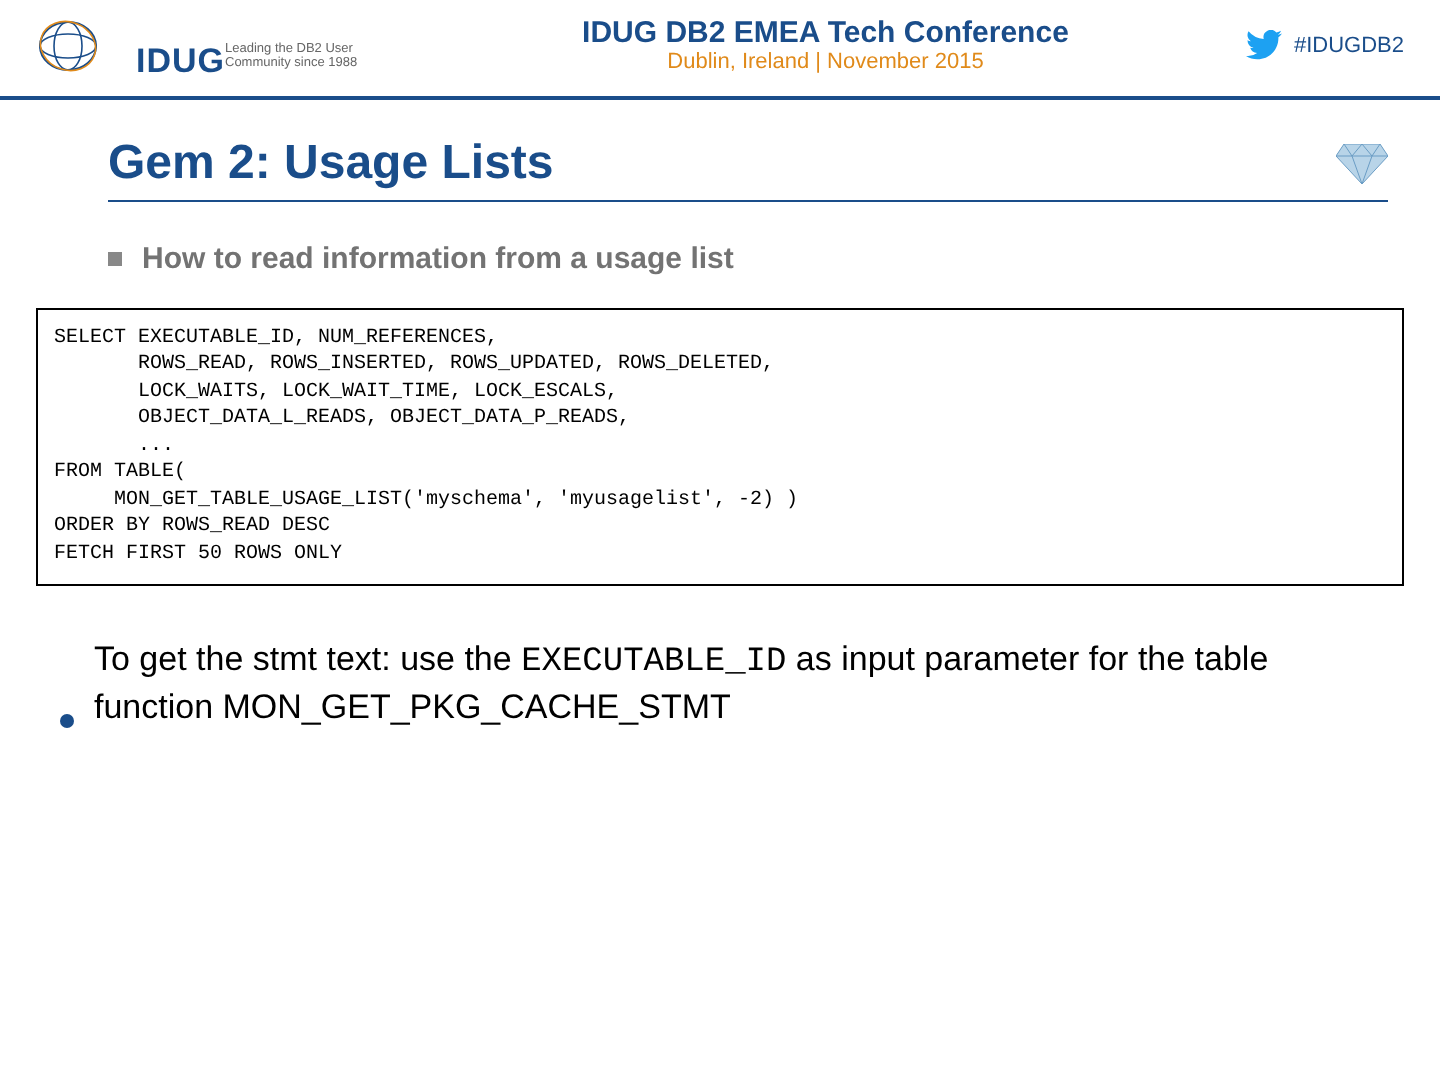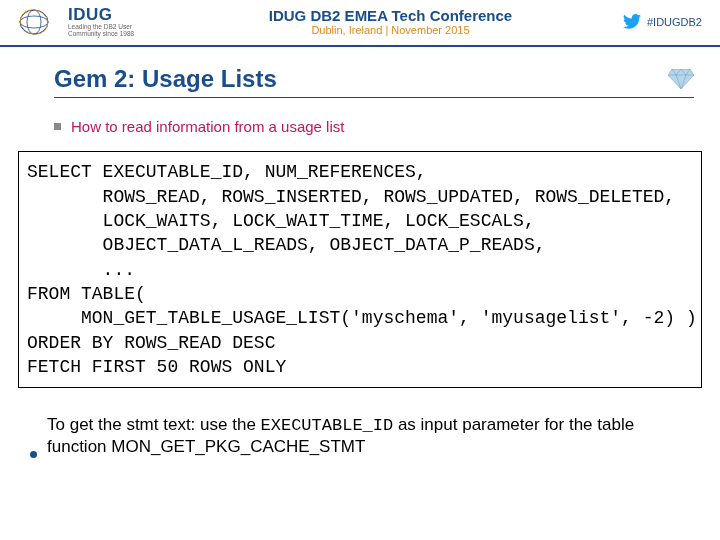--- a/index.html
+++ b/index.html
@@ -23,22 +23,23 @@
     align-items: center;
     gap: 8px;
   }
   .logo-globe {
     width: 42px;
     height: 30px;
     flex-shrink: 0;
   }
   .logo-text-block {
     display: flex;
-    flex-direction: column;
+    flex-direction: row;
     line-height: 1.05;
+    margin-top: 16px;
   }
   .logo-idug {
     font-size: 17px;
     font-weight: bold;
     color: #1a4d8a;
     letter-spacing: 0.5px;
   }
   .logo-tagline {
     font-size: 6.5px;
     color: #666;
@@ -100,29 +101,29 @@
   }
   .square-bullet {
     width: 7px;
     height: 7px;
     background: #888;
     margin-top: 5px;
     flex-shrink: 0;
   }
   .bullet-text {
     font-size: 15px;
-    font-weight: normal;
-    color: #be185d;
+    font-weight: bold;
+    color: #737373;
   }
   .code-box {
     border: 1px solid #000;
     padding: 8px 8px;
     margin: 0 -8px;
     font-family: "Courier New", Courier, monospace;
-    font-size: 18px;
+    font-size: 10px;
     line-height: 1.35;
     white-space: pre;
     overflow: hidden;
     color: #000;
   }
   .note-row {
     display: flex;
     align-items: flex-end;
     gap: 10px;
     margin-top: 26px;

